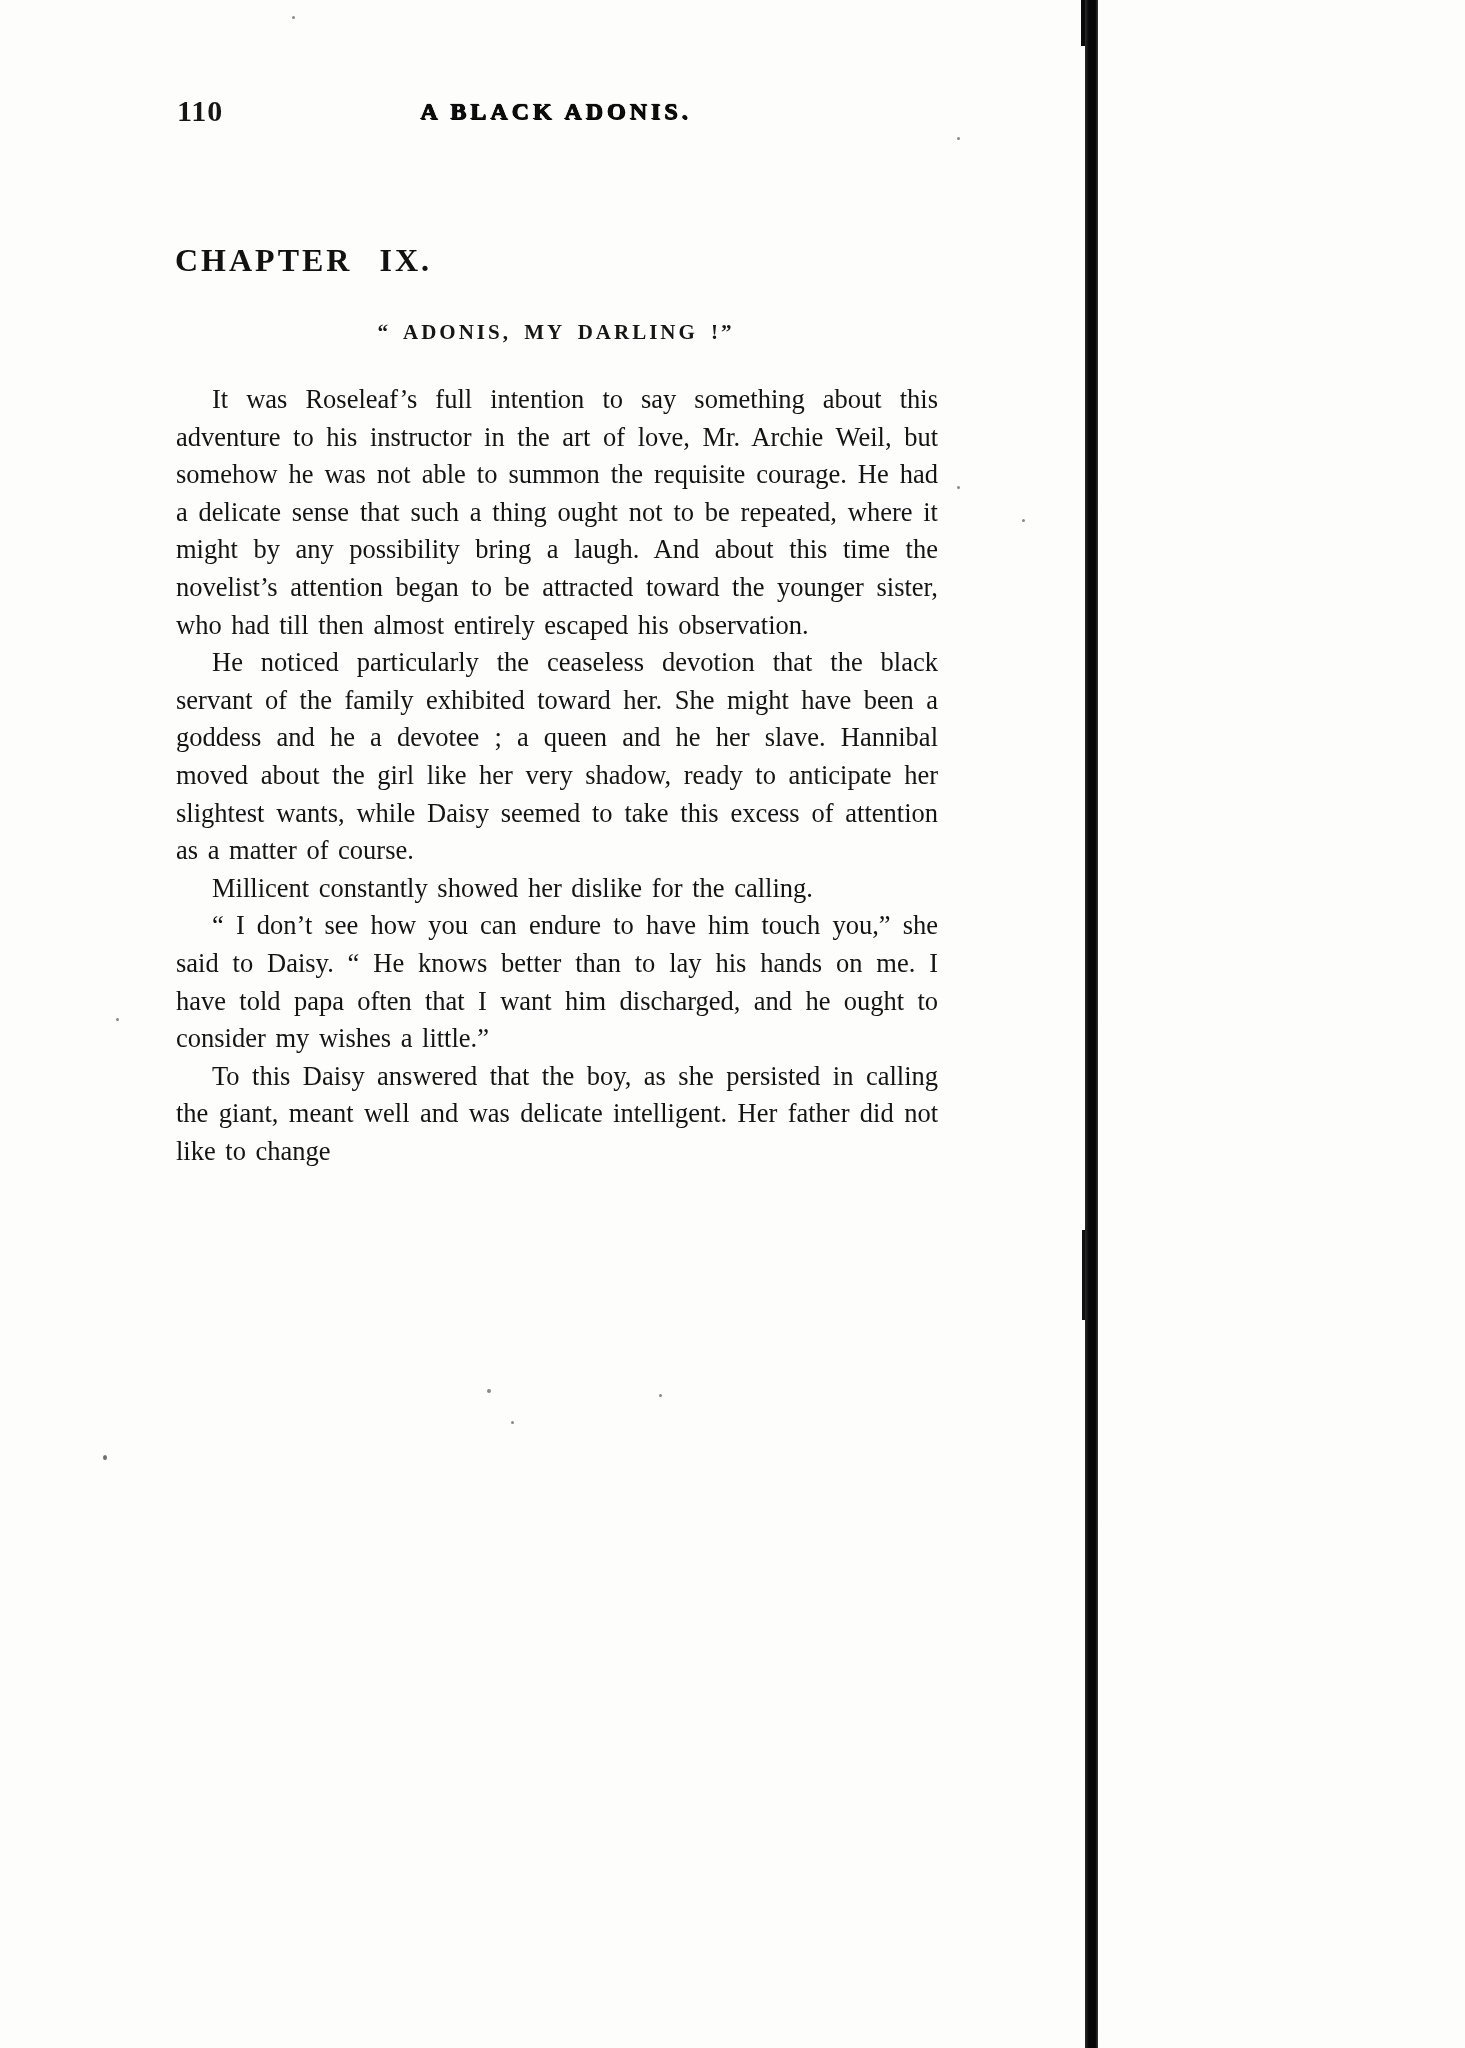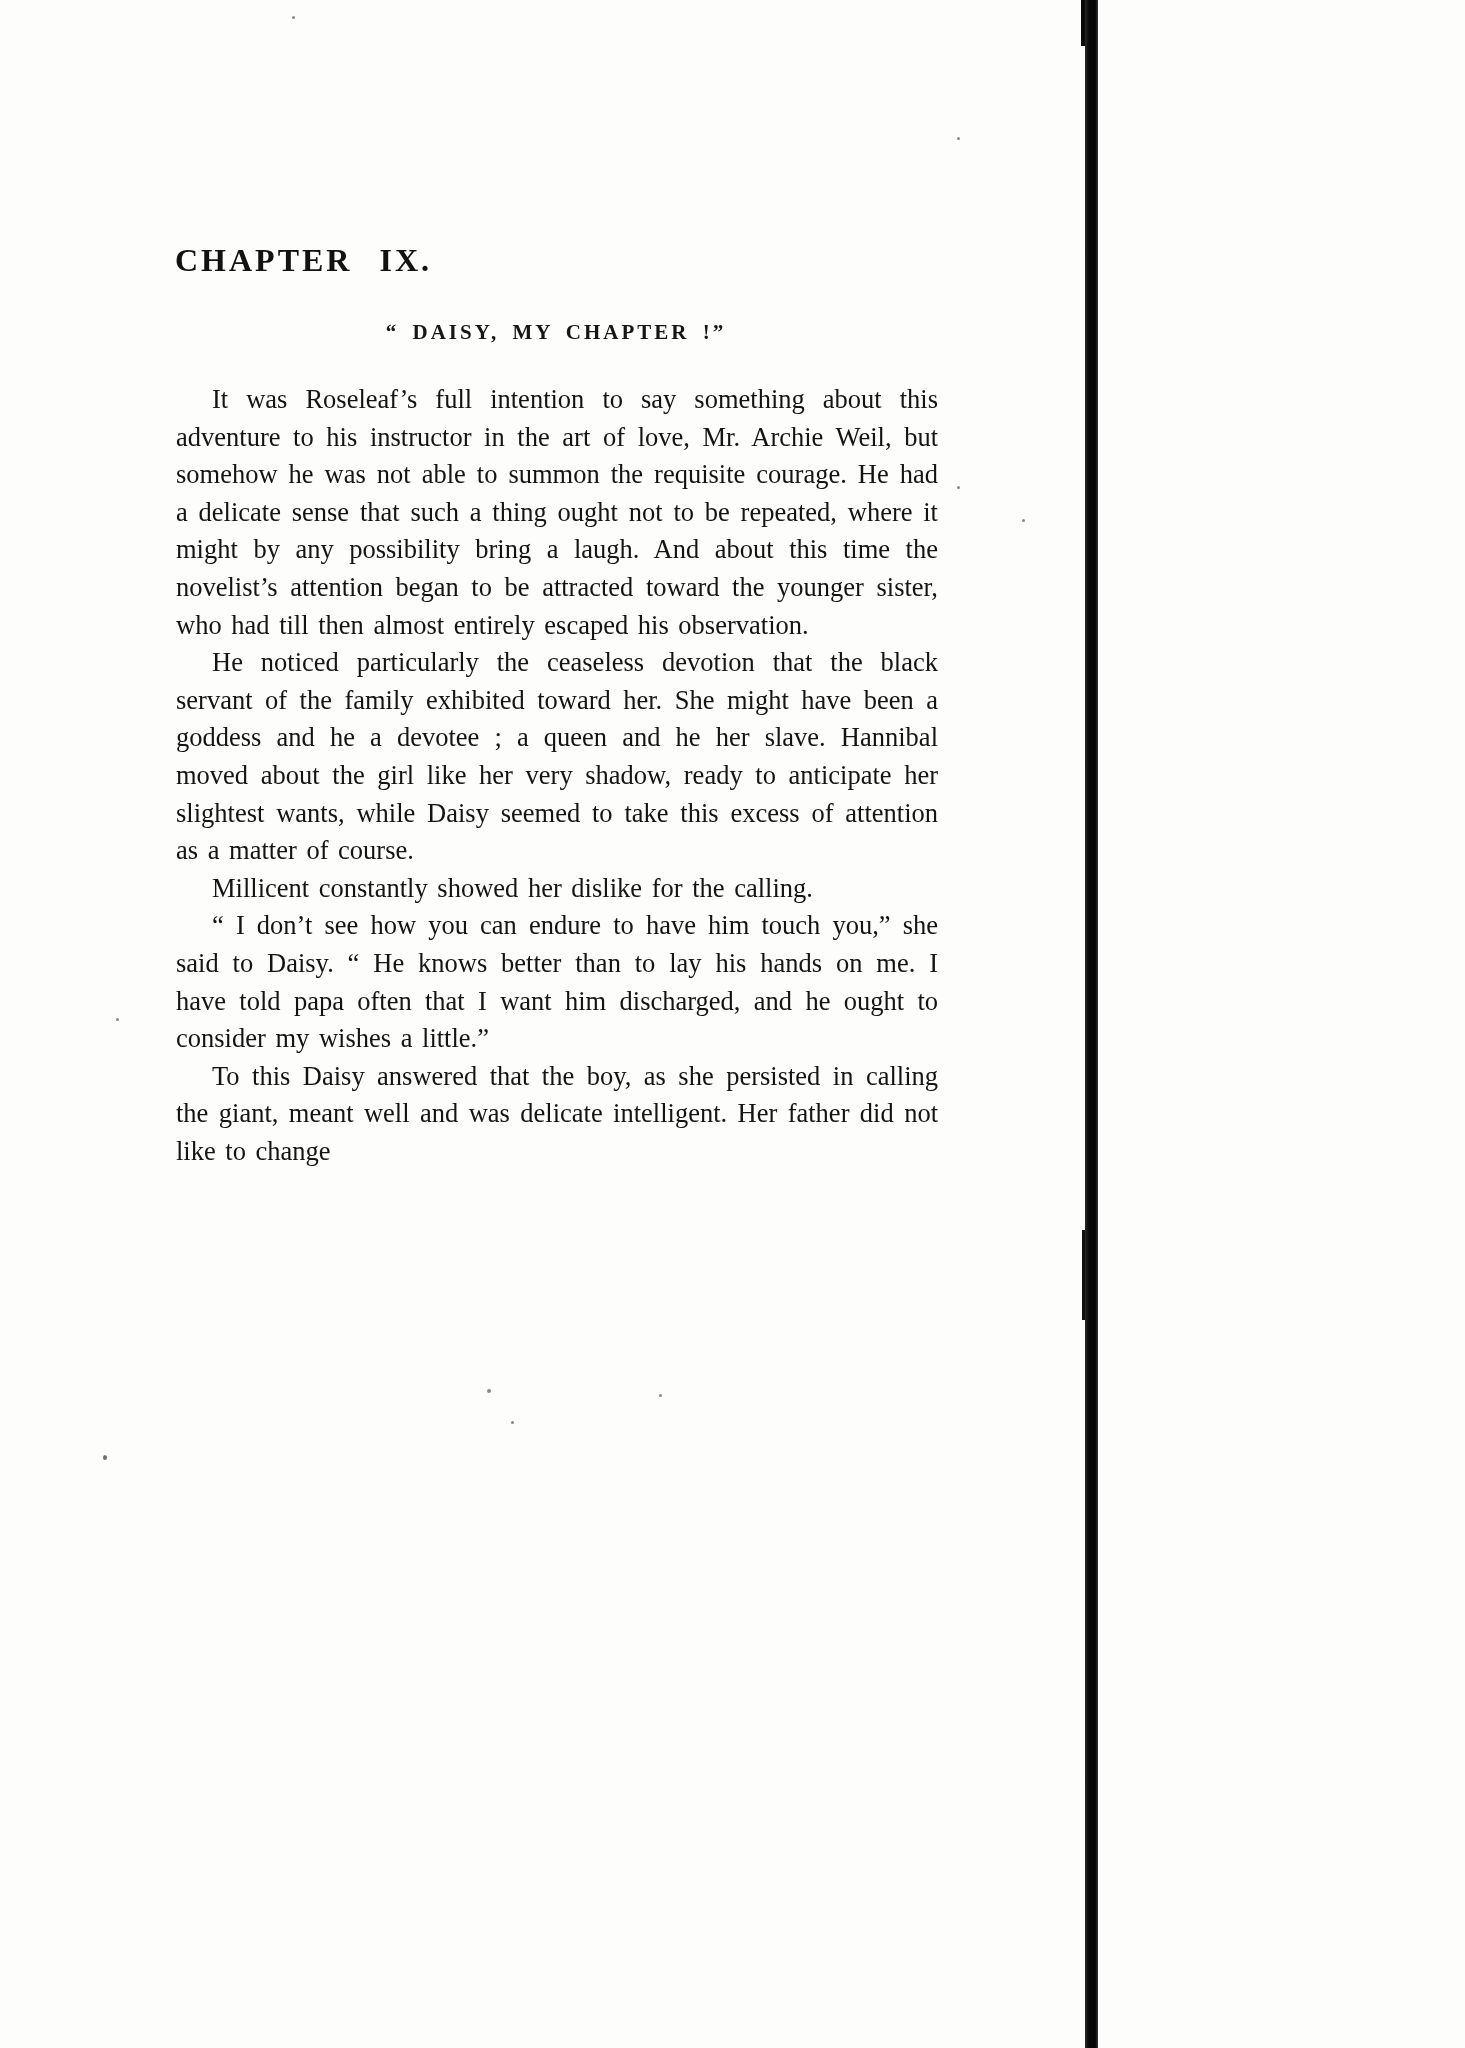--- a/index.html
+++ b/index.html
@@ -135,24 +135,28 @@
   .speck.s8 { left: 511px; top: 1421px; width: 3px; height: 3px; }
   .speck.s9 { left: 957px; top: 137px; width: 3px; height: 3px; }
 </style>
 </head>
 <body>
 
 <div class="scan-page">
 
   <div class="binding-bar"></div>
 
+  <div class="page-head">
+    <span class="page-number">110</span>
+    <span class="running-title">A BLACK ADONIS.</span>
+  </div>
 
   <div class="chapter-heading">CHAPTER IX.</div>
 
-  <div class="chapter-subtitle">“ DAISY, MY CHAPTER !”</div>
+  <div class="chapter-subtitle">“ ADONIS, MY DARLING !”</div>
 
   <div class="body-text">
     <p>It was Roseleaf’s full intention to say something about this adventure to his instructor in the art of love, Mr. Archie Weil, but somehow he was not able to summon the requisite courage.  He had a delicate sense that such a thing ought not to be repeated, where it might by any possibility bring a laugh. And about this time the novelist’s attention began to be attracted toward the younger sister, who had till then almost entirely escaped his observation.</p>
     <p>He noticed particularly the ceaseless devotion that the black servant of the family exhibited toward her. She might have been a goddess and he a devotee ; a queen and he her slave.  Hannibal moved about the girl like her very shadow, ready to anticipate her slightest wants, while Daisy seemed to take this excess of attention as a matter of course.</p>
     <p>Millicent constantly showed her dislike for the calling.</p>
     <p>“ I don’t see how you can endure to have him touch you,” she said to Daisy.  “ He knows better than to lay his hands on me.  I have told papa often that I want him discharged, and he ought to consider my wishes a little.”</p>
     <p>To this Daisy answered that the boy, as she persisted in calling the giant, meant well and was delicate intelligent.  Her father did not like to change</p>
   </div>
 
   <div class="speck s1"></div>

